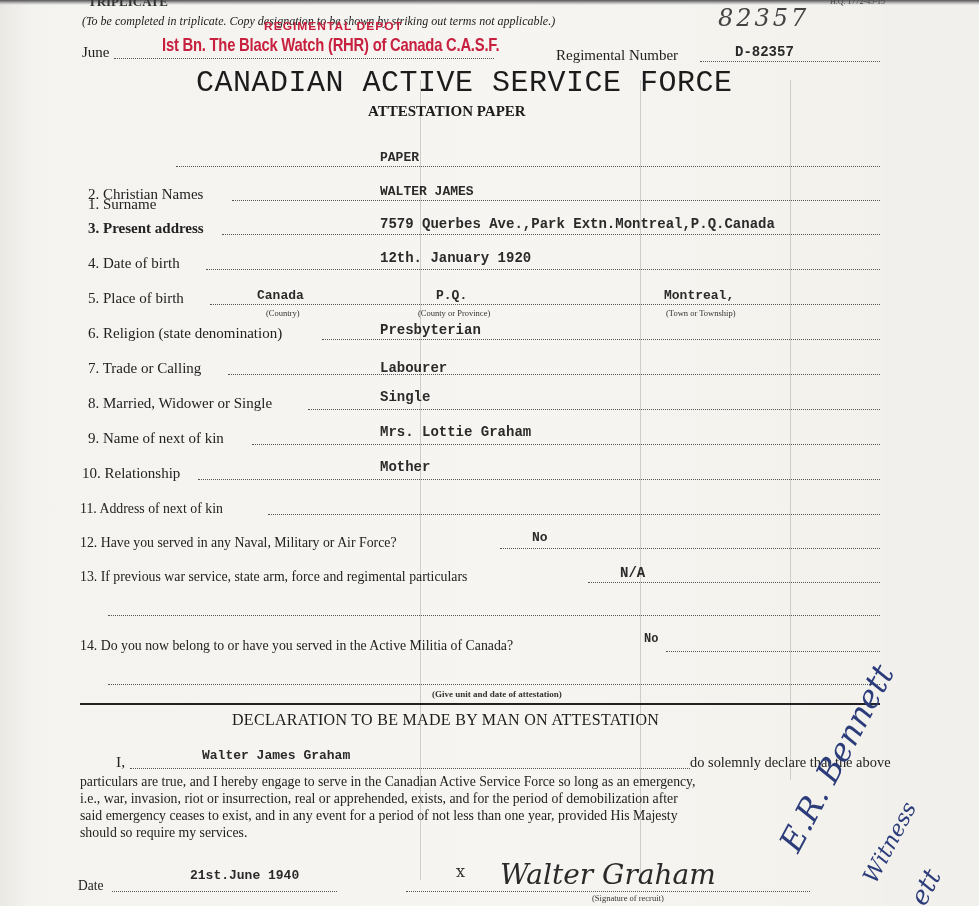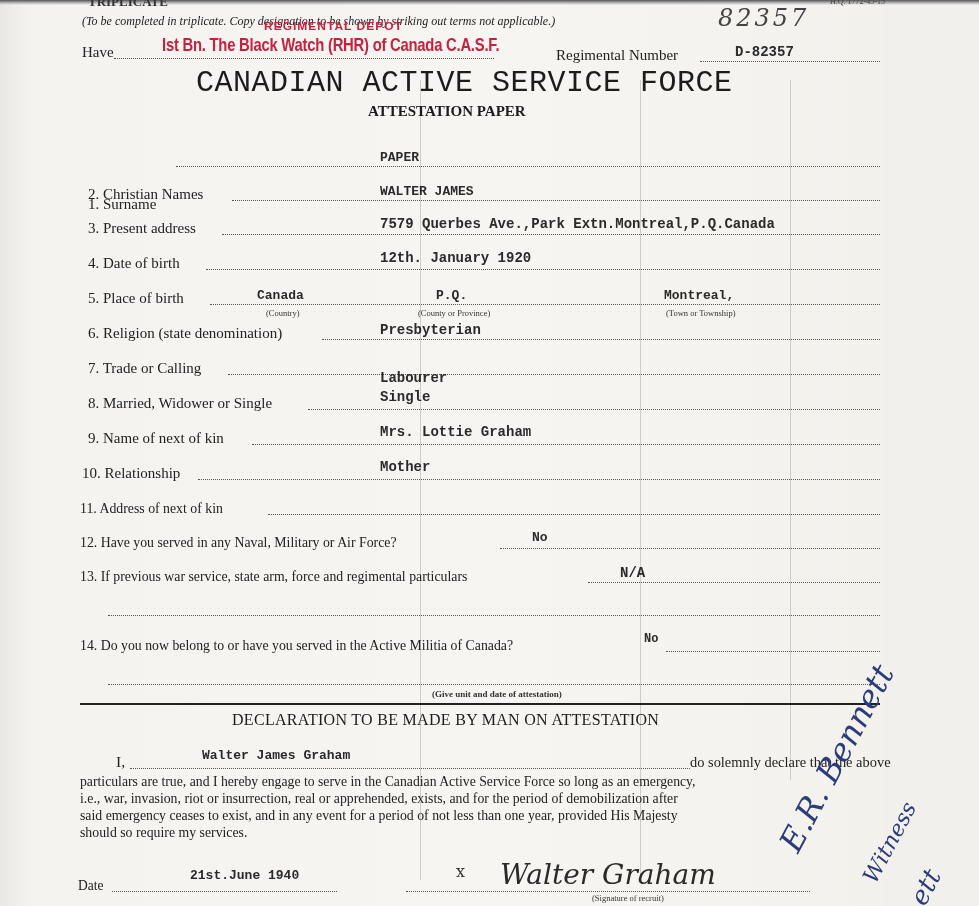--- a/index.html
+++ b/index.html
@@ -48,21 +48,21 @@
   <div class="faint-line" style="left:790px; top:80px; height:700px;"></div>
 
   <div class="abs serif" style="left:88px; top:-6px; font-size:13px; font-weight:bold; color:#333;">TRIPLICATE</div>
   <div class="abs serif" style="left:830px; top:-3px; font-size:8px; color:#444;">H.Q. 1772-45-15</div>
 
   <div class="abs small-italic" style="left:82px; top:14px;">(To be completed in triplicate.   Copy designation to be shown by striking out terms not applicable.)</div>
   <div class="abs handpencil" style="left:718px; top:4px; font-size:24px; letter-spacing:3px; color:#444;">82357</div>
 
   <div class="abs stamp stamp-top" style="left:264px; top:20px;">REGIMENTAL DEPOT</div>
 
-  <div class="abs label" style="left:82px; top:44px;">Have</div>
+  <div class="abs label" style="left:82px; top:44px;">June</div>
   <div class="dots" style="left:114px; top:58px; width:380px;"></div>
   <div class="abs stamp stamp-main" style="left:162px; top:34px;">Ist Bn. The Black Watch (RHR) of Canada C.A.S.F.</div>
 
   <div class="abs label" style="left:556px; top:47px;">Regimental Number</div>
   <div class="dots" style="left:700px; top:61px; width:180px;"></div>
   <div class="abs typed" style="left:735px; top:44px; font-size:14px;">D-82357</div>
 
   <div class="abs title" style="left:196px; top:66px;font-family:Liberation Mono, monospace;">CANADIAN ACTIVE SERVICE FORCE</div>
   <div class="abs subtitle" style="left:368px; top:103px;">ATTESTATION PAPER</div>
 
@@ -71,21 +71,21 @@
   </div>
   <div class="dots" style="left:176px; top:166px; width:704px;"></div>
   <div class="abs typed" style="left:380px; top:150px; font-size:13px;">PAPER</div>
 
   <div class="abs label" style="left:88px; top:186px;">
     <span>2.</span> <span>Christian Names</span>
   </div>
   <div class="dots" style="left:232px; top:200px; width:648px;"></div>
   <div class="abs typed" style="left:380px; top:184px; font-size:13px;">WALTER JAMES</div>
 
-  <div class="abs label" style="left:88px; top:220px;">
+  <div class="abs label" style="left:88px; top:220px;font-weight:bold;">
     <span>3.</span> <span>Present address</span>
   </div>
   <div class="dots" style="left:222px; top:234px; width:658px;"></div>
   <div class="abs typed" style="left:380px; top:216px; font-size:14px;">7579 Querbes Ave.,Park Extn.Montreal,P.Q.Canada</div>
 
   <div class="abs label" style="left:88px; top:255px;">
     <span>4.</span> <span>Date of birth</span>
   </div>
   <div class="dots" style="left:206px; top:269px; width:674px;"></div>
   <div class="abs typed" style="left:380px; top:250px; font-size:14px;">12th. January 1920</div>
@@ -104,21 +104,21 @@
   <div class="abs label" style="left:88px; top:325px;">
     <span>6.</span> <span>Religion (state denomination)</span>
   </div>
   <div class="dots" style="left:322px; top:339px; width:558px;"></div>
   <div class="abs typed" style="left:380px; top:322px; font-size:14px;">Presbyterian</div>
 
   <div class="abs label" style="left:88px; top:360px;">
     <span>7.</span> <span>Trade or Calling</span>
   </div>
   <div class="dots" style="left:228px; top:374px; width:652px;"></div>
-  <div class="abs typed" style="left:380px; top:370px; font-size:14px;text-align:center;">Labourer</div>
+  <div class="abs typed" style="left:380px; top:360px; font-size:14px;text-align:center;">Labourer</div>
 
   <div class="abs label" style="left:88px; top:395px;">
     <span>8.</span> <span>Married, Widower or Single</span>
   </div>
   <div class="dots" style="left:308px; top:409px; width:572px;"></div>
   <div class="abs typed" style="left:380px; top:389px; font-size:14px;">Single</div>
 
   <div class="abs label" style="left:88px; top:430px;">
     <span>9.</span> <span>Name of next of kin</span>
   </div>

